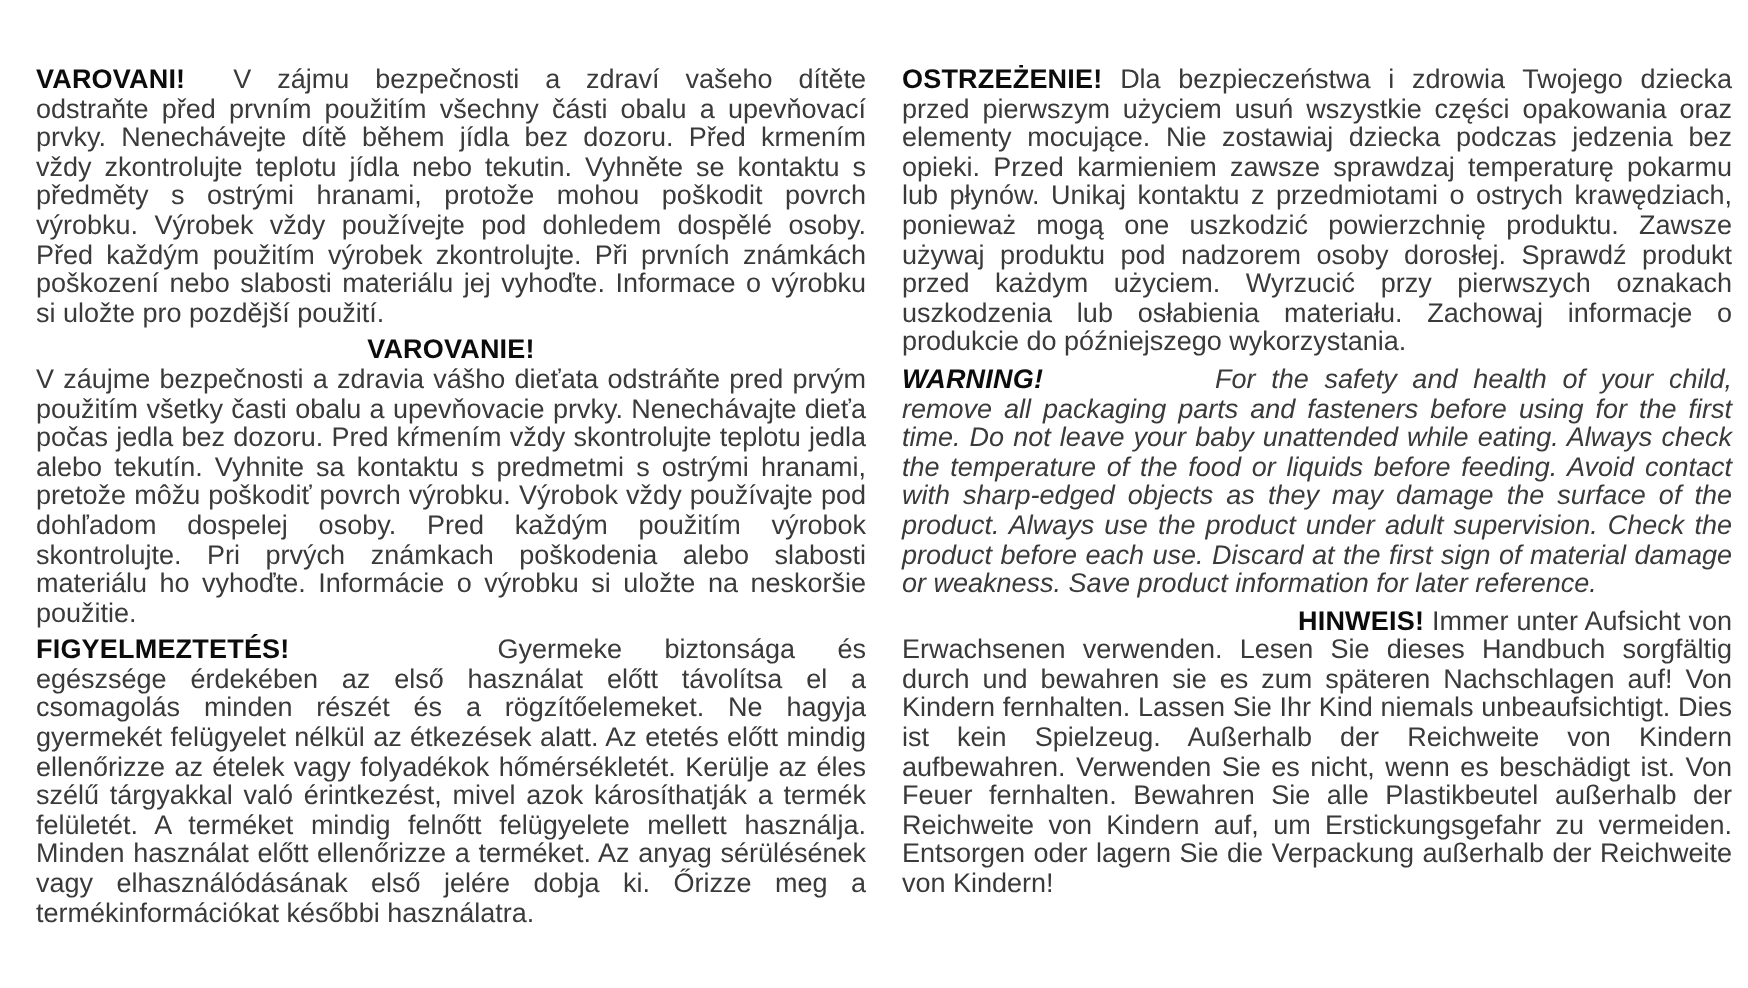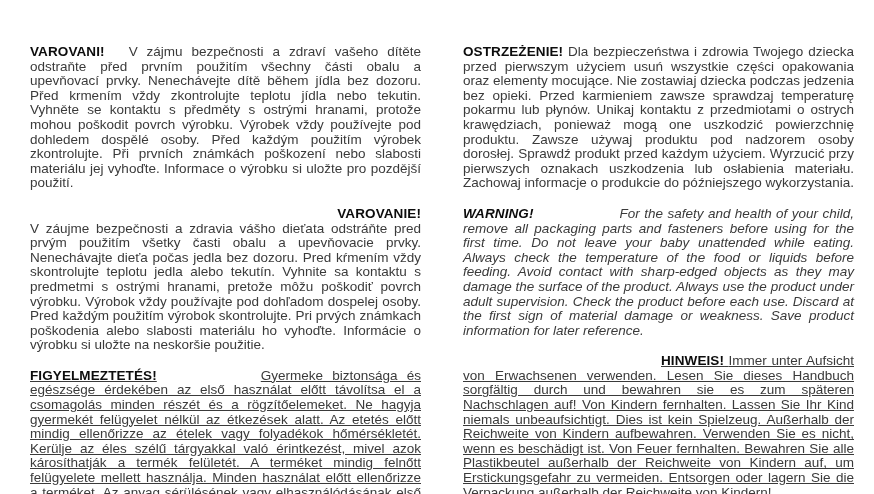--- a/index.html
+++ b/index.html
@@ -18,41 +18,41 @@
     grid-template-columns: 423px 423px;
     column-gap: 10px;
     font-family: "Liberation Sans", "DejaVu Sans", sans-serif;
     font-size: 13.5px;
     line-height: 14.6px;
     color: #3a3a3a;
     overflow: hidden;
   }
   .col { min-width: 0; }
   p.sec {
-    margin: 16px;
+    margin: 4px;
     text-align: justify;
   }
   .hd {
     font-weight: 700;
     color: #0c0c0c;
     letter-spacing: 0.1px;
   }
-  .hd-block { display: block; text-align: right; }
+  .hd-block { display: block; text-align: center; }
   .gap {
     display: inline-block;
     height: 1px;
     vertical-align: baseline;
   }
   .gap-cs { width: 24px; }
   .gap-hu { width: 104px; }
   .gap-en { width: 86px; }
   .sec-sk { margin-top: 19px; }
-  .sec-hu { margin-top: 13px; text-decoration: underline; }
+  .sec-hu { margin-top: 13px; }
   .sec-en { margin-top: 30px; font-style: italic; }
-  .sec-de { margin-top: 20px; text-indent: 198px; text-decoration: underline; }
+  .sec-de { margin-top: 20px; text-indent: 198px; }
 </style>
 </head>
 <body>
 
 <div class="page">
 
   <div class="col">
 
     <p class="sec sec-cs"><strong class="hd">VAROVANI!</strong><span class="gap gap-cs"></span><span>V zájmu bezpečnosti a zdraví vašeho dítěte odstraňte před prvním použitím všechny části obalu a upevňovací prvky. Nenechávejte dítě během jídla bez dozoru. Před krmením vždy zkontrolujte teplotu jídla nebo tekutin. Vyhněte se kontaktu s předměty s ostrými hranami, protože mohou poškodit povrch výrobku. Výrobek vždy používejte pod dohledem dospělé osoby. Před každým použitím výrobek zkontrolujte. Při prvních známkách poškození nebo slabosti materiálu jej vyhoďte. Informace o výrobku si uložte pro pozdější použití.</span></p>
 

